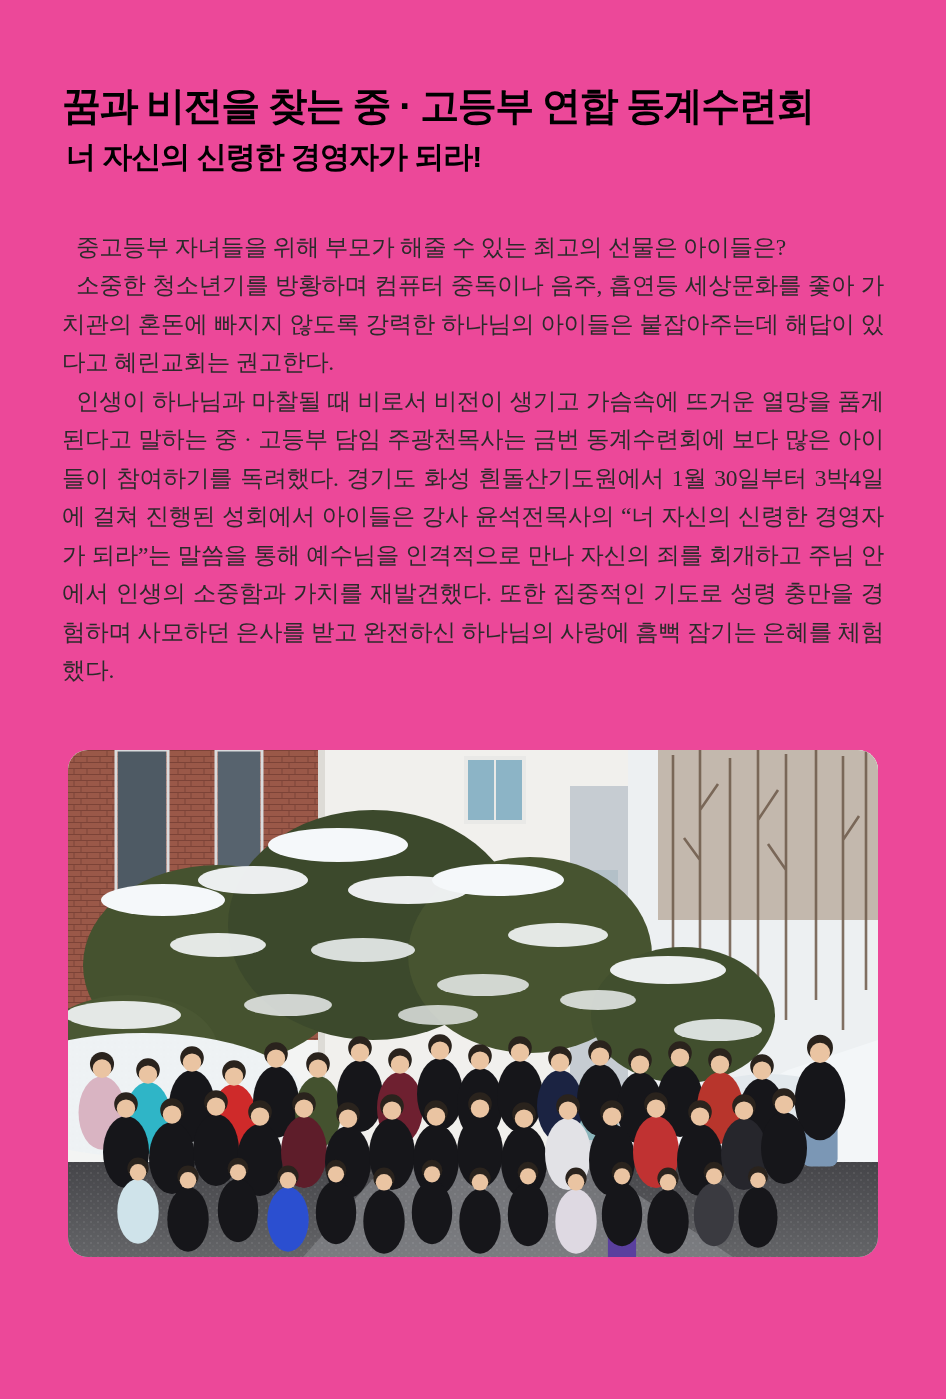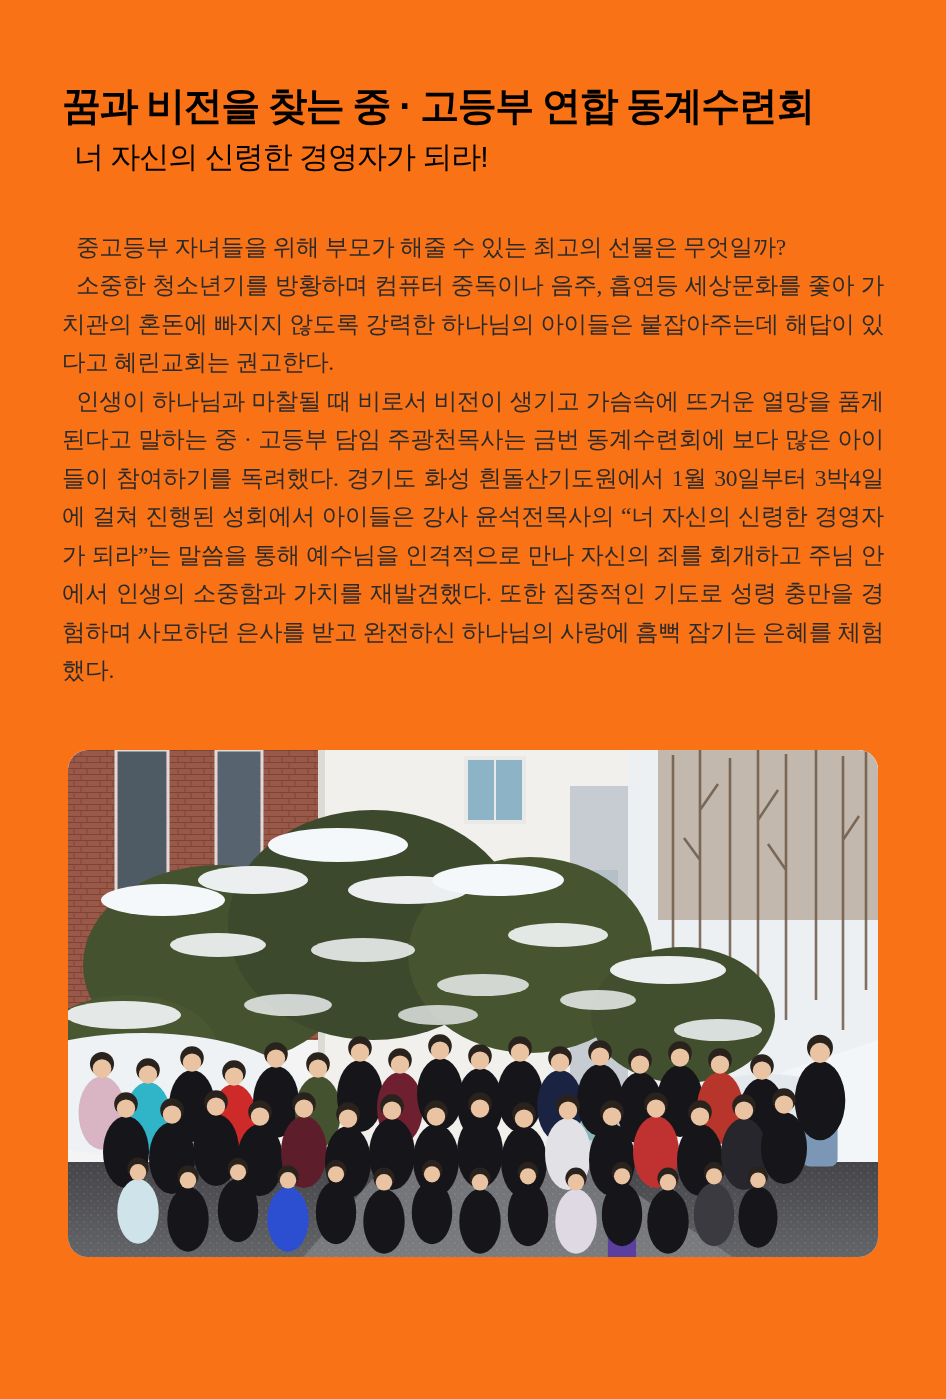--- a/index.html
+++ b/index.html
@@ -1,38 +1,38 @@
 <!DOCTYPE html>
 <html><head>
 <meta charset="utf-8">
 <style>
   html,body{margin:0;padding:0;background:#ffffff;}
   body{width:946px;height:1399px;overflow:hidden;}
   .page{
     box-sizing:border-box;
     width:946px;height:1399px;
     padding:84px 62px 0 62px;
-    background:#f97316;
+    background:#ec4899;
     font-family:"Liberation Serif", serif;
     color:#231f20;
   }
   .headline{
     margin:0;
     font-family:"Liberation Sans", sans-serif;
     font-weight:900;
     font-size:39px;
     letter-spacing:-1.5px;
     line-height:1.12;
     color:#000000;
     white-space:nowrap;
   }
   .subhead{
-    margin:9px 0 0 12px;
+    margin:9px 0 0 4px;
     font-family:"Liberation Sans", sans-serif;
-    font-weight:400;
+    font-weight:700;
     font-size:30px;
     letter-spacing:-1px;
     color:#000000;
   }
   .body-text{
     margin-top:50px;
     font-size:23.5px;
     line-height:38.5px;
     text-align:justify;
     color:#2b2b2b;
@@ -54,21 +54,21 @@
 </style>
 </head>
 <body>
 
 <main class="page">
 
   <h1 class="headline">꿈과 비전을 찾는 중 · 고등부 연합 동계수련회</h1>
   <h2 class="subhead">너 자신의 신령한 경영자가 되라!</h2>
 
   <section class="body-text">
-    <p>중고등부 자녀들을 위해 부모가 해줄 수 있는 최고의 선물은 무엇일까?</p>
+    <p>중고등부 자녀들을 위해 부모가 해줄 수 있는 최고의 선물은 아이들은?</p>
     <p>소중한 청소년기를 방황하며 컴퓨터 중독이나 음주, 흡연등 세상문화를 좇아 가치관의 혼돈에 빠지지 않도록 강력한 하나님의 아이들은 붙잡아주는데 해답이 있다고 혜린교회는 권고한다.</p>
     <p>인생이 하나님과 마찰될 때 비로서 비전이 생기고 가슴속에 뜨거운 열망을 품게 된다고 말하는 중 · 고등부 담임 주광천목사는 금번 동계수련회에 보다 많은 아이들이 참여하기를 독려했다. 경기도 화성 흰돌산기도원에서 1월 30일부터 3박4일에 걸쳐 진행된 성회에서 아이들은 강사 윤석전목사의 “너 자신의 신령한 경영자가 되라”는 말씀을 통해 예수님을 인격적으로 만나 자신의 죄를 회개하고 주님 안에서 인생의 소중함과 가치를 재발견했다. 또한 집중적인 기도로 성령 충만을 경험하며 사모하던 은사를 받고 완전하신 하나님의 사랑에 흠뻑 잠기는 은혜를 체험했다.</p>
   </section>
 
   <figure class="photo-frame">
     <svg viewBox="0 0 810 507" preserveAspectRatio="none">
       <defs>
         <linearGradient id="asph" x1="0" y1="0" x2="0" y2="1">
           <stop offset="0" stop-color="#454549"></stop>
           <stop offset="1" stop-color="#646568"></stop>

